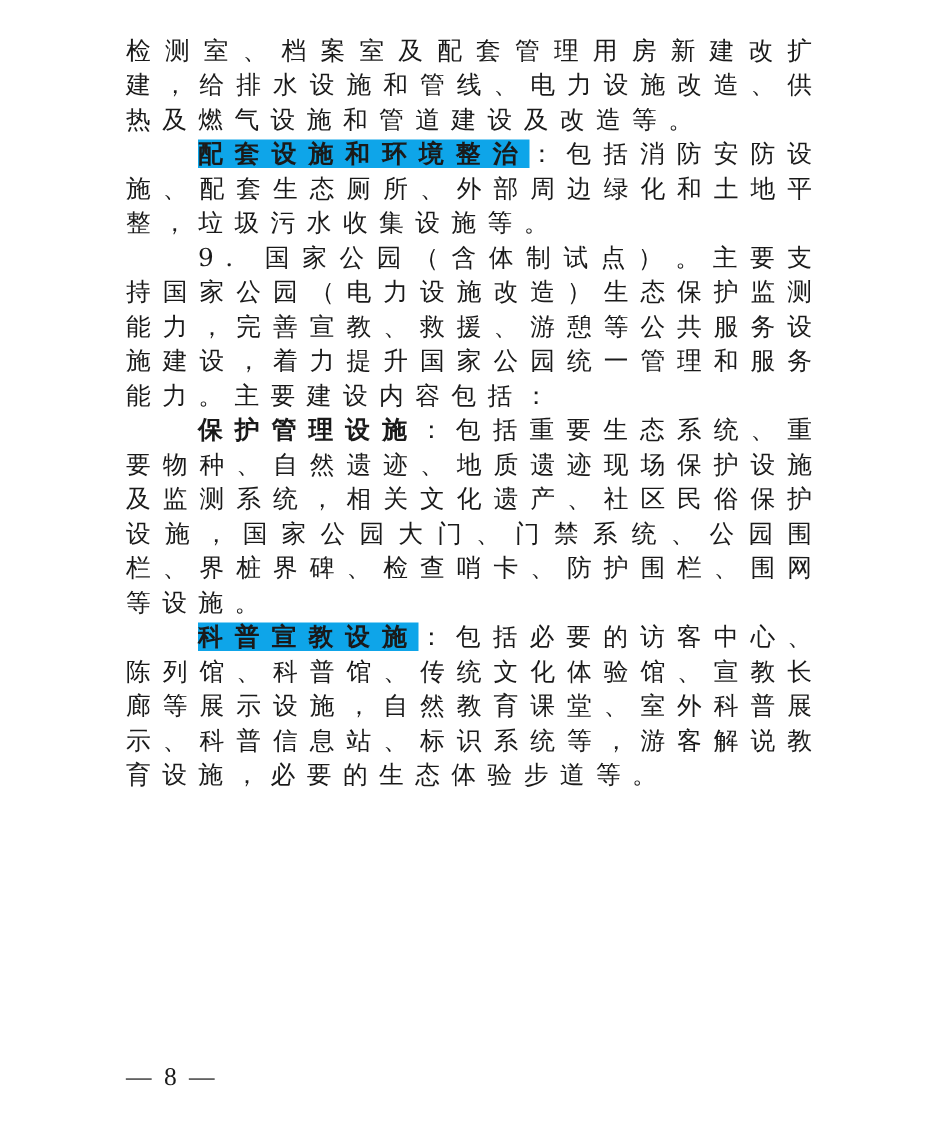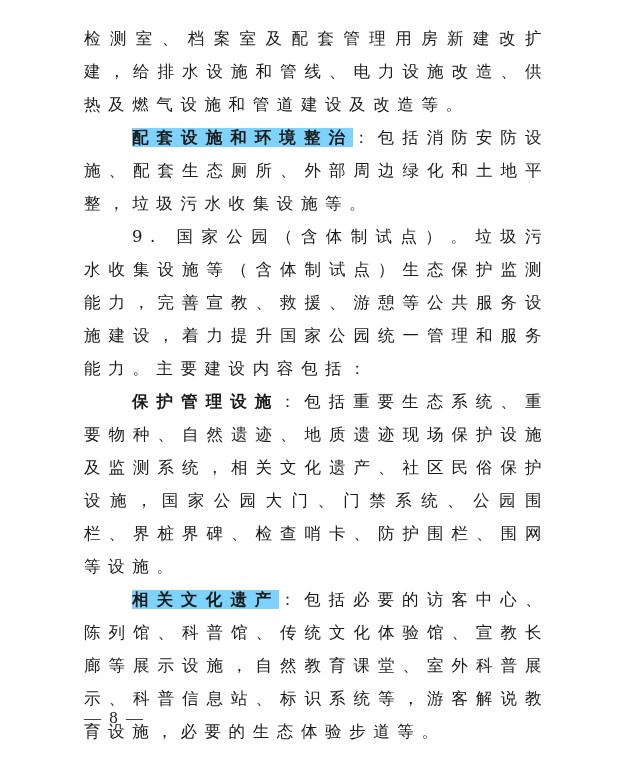--- a/index.html
+++ b/index.html
@@ -16,30 +16,30 @@
       color: #1a1a1a;
     }
     .page {
       position: absolute;
       left: 84px;
       top: 22px;
       width: 465px;
     }
     .para {
       font-size: 16.5px;
-      line-height: 33px;
+      line-height: 23px;
       letter-spacing: 7.6px;
       margin: 0;
       text-align: justify;
       word-break: break-all;
     }
     .para.indent { text-indent: 48px; }
     .para.head { text-indent: 30px; }
     .hl {
-      background: #7dd3fc;
+      background: #0ea5e9;
       font-weight: bold;
     }
     .bold { font-weight: bold; margin-top: 40px; }
     .footer {
       position: absolute;
       left: 84px;
       top: 708px;
       font-family: "Liberation Serif", serif;
       font-size: 17px;
       letter-spacing: 2px;
@@ -52,27 +52,27 @@
   <p class="para">
     <span>检测室、档案室及配套管理用房新建改扩建，给排水设施和管线、电力设施改造、供热及燃气设施和管道建设及改造等。</span>
   </p>
 
   <p class="para indent">
     <span class="hl">配套设施和环境整治</span><span>：包括消防安防设施、配套生态厕所、外部周边绿化和土地平整，垃圾污水收集设施等。</span>
   </p>
 
 
   <p class="para indent">
-    <span>9. 国家公园（含体制试点）。</span><span>垃圾污水收集设施等（含体制试点）生态保护监测能力，完善宣教、救援、游憩等公共服务设施建设，着力提升国家公园统一管理和服务能力。主要建设内容包括：</span>
+    <span>9. 国家公园（含体制试点）。</span><span>主要支持国家公园（电力设施改造）生态保护监测能力，完善宣教、救援、游憩等公共服务设施建设，着力提升国家公园统一管理和服务能力。主要建设内容包括：</span>
   </p>
 
   <p class="para indent">
     <span class="bold">保护管理设施</span><span>：包括重要生态系统、重要物种、自然遗迹、地质遗迹现场保护设施及监测系统，相关文化遗产、社区民俗保护设施，国家公园大门、门禁系统、公园围栏、界桩界碑、检查哨卡、防护围栏、围网等设施。</span>
   </p>
 
 
   <p class="para indent">
-    <span class="hl">相关文化遗产</span><span>：包括必要的访客中心、陈列馆、科普馆、传统文化体验馆、宣教长廊等展示设施，自然教育课堂、室外科普展示、科普信息站、标识系统等，游客解说教育设施，必要的生态体验步道等。</span>
+    <span class="hl">科普宣教设施</span><span>：包括必要的访客中心、陈列馆、科普馆、传统文化体验馆、宣教长廊等展示设施，自然教育课堂、室外科普展示、科普信息站、标识系统等，游客解说教育设施，必要的生态体验步道等。</span>
   </p>
 
 </div>
 
 <div class="footer">— 8 —</div>
 
 </body></html>

